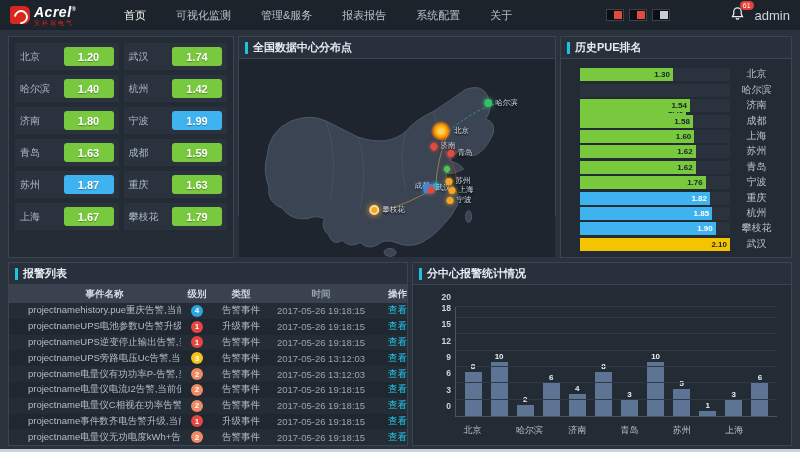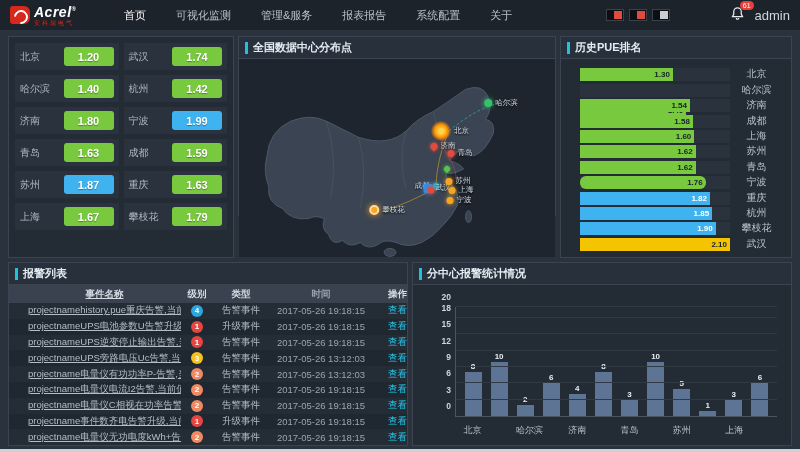--- a/index.html
+++ b/index.html
@@ -65,21 +65,21 @@
   .hbar{height:100%;display:flex;align-items:center;justify-content:flex-end;padding-right:3px;font-size:8px;font-weight:bold;}
   .hbar.bg-green,.hbar.bg-yellow{color:#17212c;}
   .hbar.bg-blue{color:#fff;}
   .hbar-city{flex:1;text-align:center;color:#b9c3cd;font-size:10px;}
   
   .tbl{font-size:9.5px;}
   .tbl-hd{display:flex;background:#39424e;color:#d6dde4;height:18px;align-items:center;font-weight:bold;}
   .tbl-row{display:flex;align-items:center;height:15.8px;color:#b4bec8;}
   .tbl-row:nth-child(odd){background:#242c36;}
   .tbl-row:nth-child(even){background:#1f2730;}
-  .c-name{flex:1;padding-left:19px;white-space:nowrap;overflow:hidden;text-align:left;text-decoration:underline;}
+  .c-name{flex:1;padding-left:19px;white-space:nowrap;overflow:hidden;text-align:left;}
   .tbl-hd .c-name{text-align:center;}
   .c-level{width:32px;text-align:center;display:flex;justify-content:center;}
   .c-type{width:56px;text-align:center;}
   .c-time{width:104px;text-align:center;color:#9aa5b0;}
   .c-act{width:34px;text-align:right;}
   .lvl{width:12px;height:12px;border-radius:50%;color:#fff;font-size:8px;display:flex;align-items:center;justify-content:center;font-weight:bold;}
   .lvl-blue{background:#2ba6df;} .lvl-red{background:#e64540;} .lvl-yellow{background:#f6c21b;} .lvl-orange{background:#ef8a63;}
   .view-link{color:#27c5e8;cursor:pointer;}
   
   .chart-area{position:relative;height:158px;}
@@ -303,21 +303,21 @@
           <span class="hbar-city">苏州</span>
         </div>
         <div class="hbar-row">
           <div class="hbar-track">
             <div class="hbar bg-green" style="width: 77.1429%;">1.62</div>
           </div>
           <span class="hbar-city">青岛</span>
         </div>
         <div class="hbar-row">
           <div class="hbar-track">
-            <div class="hbar bg-green" style="width: 83.8095%; border-radius: 6px;">1.76</div>
+            <div class="hbar bg-green" style="width: 83.8095%;">1.76</div>
           </div>
           <span class="hbar-city">宁波</span>
         </div>
         <div class="hbar-row">
           <div class="hbar-track">
             <div class="hbar bg-blue" style="width: 86.6667%;">1.82</div>
           </div>
           <span class="hbar-city">重庆</span>
         </div>
         <div class="hbar-row">

